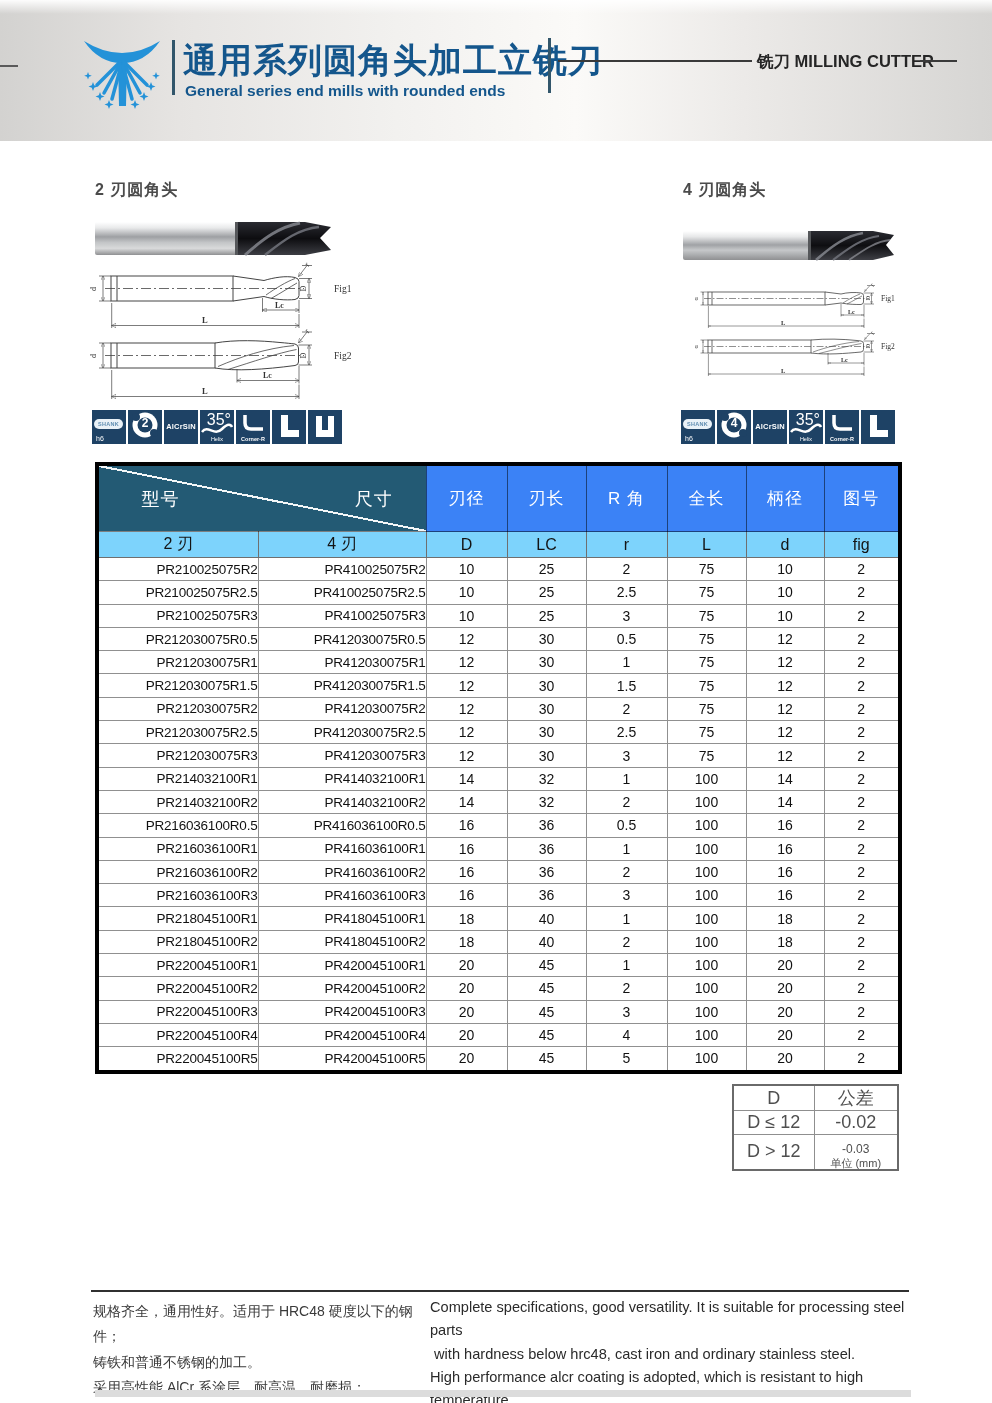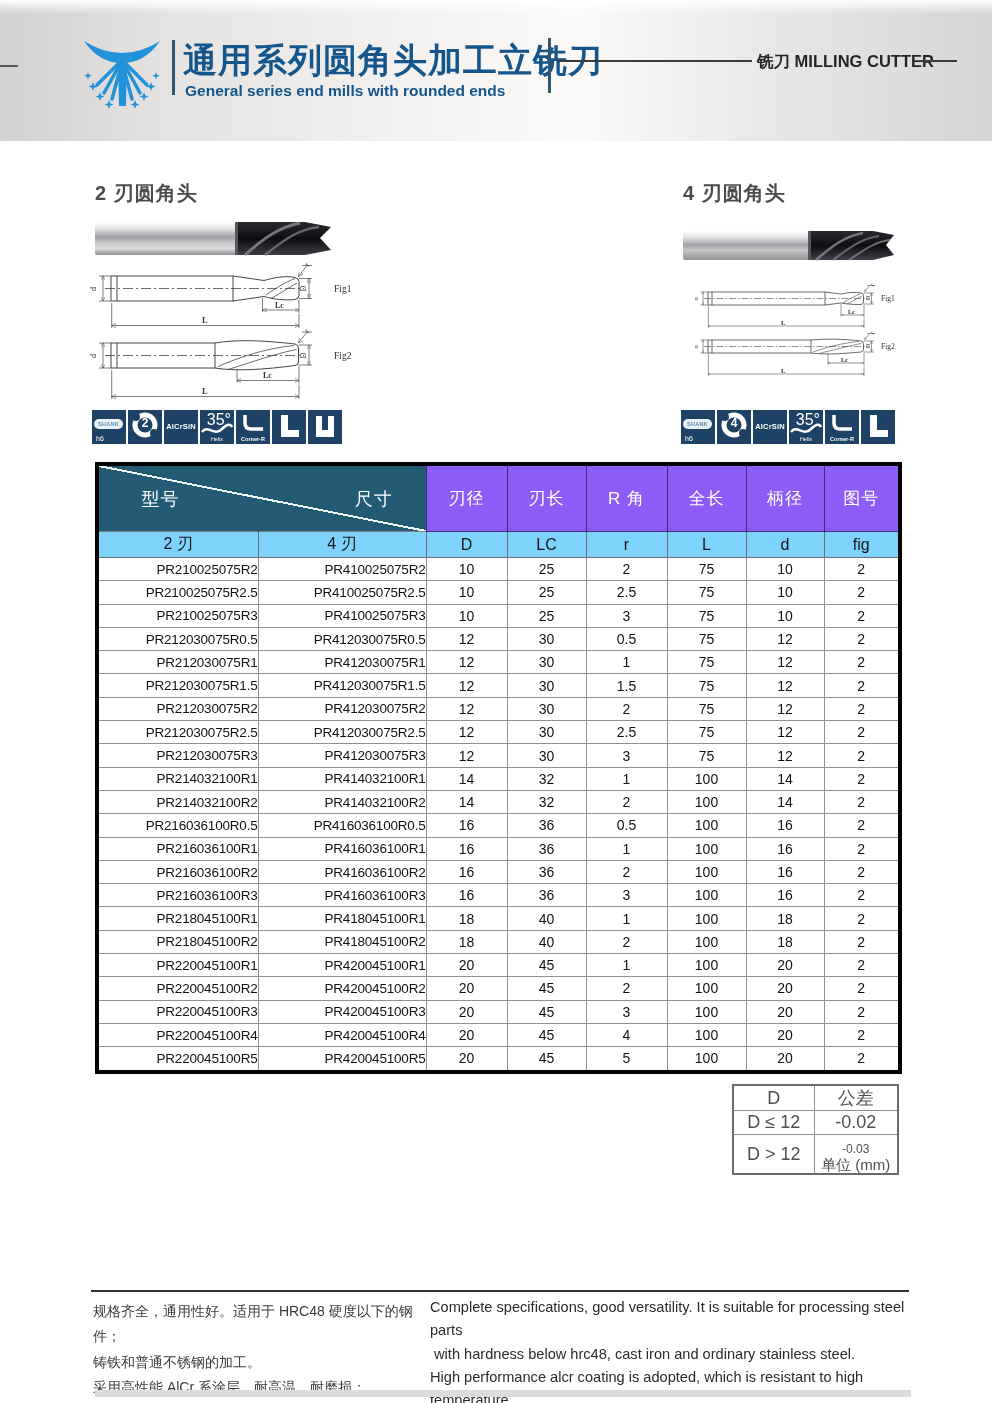--- a/index.html
+++ b/index.html
@@ -14,21 +14,21 @@
   .v-div{position:absolute;width:3px;background:#32566b;}
   .v-div1{left:172px;top:40px;height:55px;}
   .v-div2{left:548px;top:38px;height:55px;}
   .title-zh{position:absolute;left:183px;top:38px;font-size:34px;font-weight:bold;color:#14568c;letter-spacing:1px;white-space:nowrap;}
   .title-en{position:absolute;left:185px;top:82px;font-size:15.5px;font-weight:bold;color:#14568c;white-space:nowrap;}
   .cat-rule{position:absolute;top:60px;height:2px;background:#3a3a3a;}
   .cat-rule-a{left:558px;width:194px;}
   .cat-rule-b{left:920px;width:37px;}
   .cat-label{position:absolute;left:757px;top:51px;font-size:16.5px;font-weight:bold;color:#252525;white-space:nowrap;}
   
-  .sec-heading{position:absolute;top:180px;font-size:20px;font-weight:600;color:#4b4b4b;letter-spacing:1px;white-space:nowrap;}
+  .sec-heading{position:absolute;top:180px;font-size:16px;font-weight:600;color:#4b4b4b;letter-spacing:1px;white-space:nowrap;}
   .sec-heading.left{left:95px;} .sec-heading.right{left:683px;}
   
   .photo-left{position:absolute;left:95px;top:217px;}
   .photo-right{position:absolute;left:683px;top:228px;}
   .draw-left{position:absolute;left:90px;top:260px;}
   .draw-right{position:absolute;left:695px;top:283px;}
   .draw line,.draw path,.draw rect{stroke:#444;fill:none;}
   .draw text{fill:#333;font-family:"Liberation Serif","DejaVu Serif",serif;}
   
   .badge-row{position:absolute;display:flex;gap:2px;}
@@ -39,37 +39,37 @@
   .shank-sub{position:absolute;left:4px;bottom:2px;font-size:7px;color:#fff;}
   .flute-num{position:absolute;left:0;top:6px;width:34px;text-align:center;font-size:12px;font-weight:bold;color:#fff;}
   .coating-txt{position:absolute;left:0;top:12px;width:34px;text-align:center;font-size:7.5px;font-weight:bold;color:#fff;letter-spacing:.2px;}
   .helix-deg{position:absolute;right:3px;top:1px;font-size:16px;color:#fff;}
   .helix-sub{position:absolute;left:0;bottom:2px;width:34px;text-align:center;font-size:5.5px;color:#fff;}
   .corner-txt{position:absolute;left:0;bottom:2px;width:34px;text-align:center;font-size:5.5px;font-weight:bold;color:#fff;}
   
   .main-table{position:absolute;left:95px;top:462px;width:803px;border-collapse:collapse;table-layout:fixed;
       border:4px solid #000000;}
   .main-table th,.main-table td{padding:0;}
-  .teal-row th{height:65px;background:#8b5cf6;color:#fff;font-size:17px;font-weight:400;
+  .teal-row th{height:65px;background:#3b82f6;color:#fff;font-size:17px;font-weight:400;
       border:1px solid rgba(0,0,0,.5);border-top:none;letter-spacing:1px;}
   .diag-cell{position:relative;
       background-image:linear-gradient(to top right,transparent calc(50% - 1px),rgba(255,255,255,.95) calc(50% - 1px),rgba(255,255,255,.95) calc(50% + 1px),transparent calc(50% + 1px)) !important;
       background-color:#235a74 !important;}
   .diag-left{position:absolute;left:13%;top:50%;transform:translateY(-50%);font-size:18px;}
   .diag-right{position:absolute;right:10%;top:50%;transform:translateY(-50%);font-size:18px;}
   .sub-row th{height:25px;background:#7dd3fc;color:#141414;font-size:16px;font-weight:400;border:1px solid #6f6f6f;}
   .main-table tbody td{height:22.3px;font-size:14px;color:#111;border:1px solid #909090;text-align:center;}
   .main-table tbody td.cell-model{text-align:right;padding-left:3px;font-size:13.5px;letter-spacing:-.2px;}
   
   .tol-table{position:absolute;left:732px;top:1084px;width:165px;border-collapse:collapse;table-layout:fixed;
       border:2px solid #6a6a6a;color:#4f4f4f;}
   .tol-table th,.tol-table td{border:1px solid #8f8f8f;text-align:center;padding:0;font-weight:400;}
   .tol-table .tol-main{font-size:18px;height:23px;}
   .tol-small-val{display:block;font-size:12px;line-height:1.15;margin-top:8px;}
-  .tol-unit{display:block;font-size:15px;line-height:1.1;}
+  .tol-unit{display:block;font-size:11px;line-height:1.1;}
   
   .footer-rule{position:absolute;left:91px;top:1290px;width:818px;height:2px;background:#303030;}
   .footer-zh{position:absolute;left:93px;top:1299px;width:335px;font-size:14px;line-height:25.4px;color:#3a3a3a;}
   .footer-en{position:absolute;left:430px;top:1296px;width:480px;font-size:14.6px;line-height:23.3px;color:#2a2a2a;}
   .footer-en div{white-space:pre-wrap;}
   .bottom-bar{position:absolute;left:95px;top:1390px;width:816px;height:7px;background:#dcdcdc;}
 </style>
 </head>
 <body>
 

